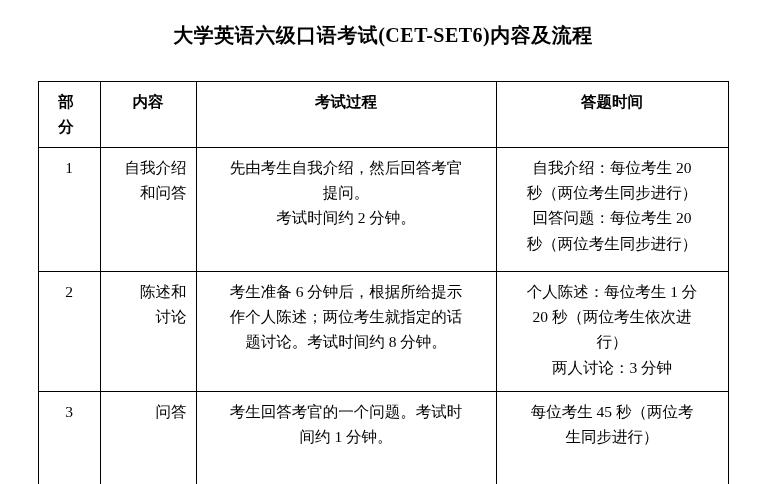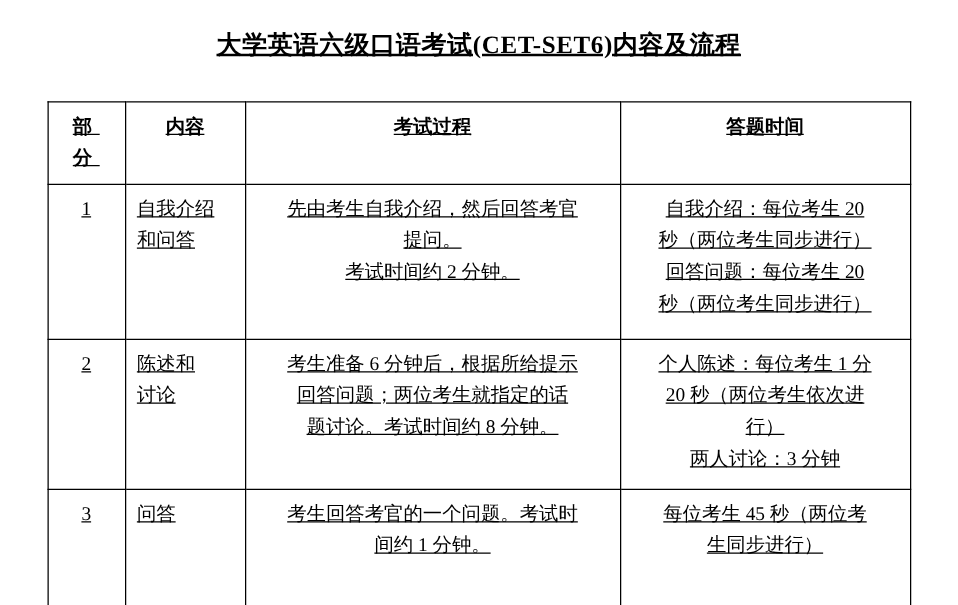--- a/index.html
+++ b/index.html
@@ -12,21 +12,20 @@
     background: #ffffff;
     font-family: "Liberation Serif", "DejaVu Serif", serif;
     color: #000000;
     overflow: hidden;
   }
   .page {
     position: relative;
     width: 766px;
     height: 484px;
     box-sizing: border-box;
-    text-decoration: underline;
   }
   .doc-title {
     text-align: center;
     font-size: 20px;
     font-weight: 600;
     letter-spacing: 0.5px;
     padding-top: 22px;
     padding-bottom: 14px;
     color: #000;
   }
@@ -55,21 +54,21 @@
   .col-content{ width: 96px; }
   .col-proc   { width: 300px; }
   .col-time   { width: 232px; }
 
   td.cell-part {
     text-align: center;
     vertical-align: middle;
     font-size: 15.5px;
   }
   td.cell-content {
-    text-align: left;
+    text-align: right;
     vertical-align: middle;
     font-size: 15.5px;
     line-height: 1.7;
     padding-left: 4px;
     padding-right: 4px;
   }
   td.cell-proc, td.cell-time {
     text-align: center;
   }
   .row-1 td { height: 108px; }
@@ -126,21 +125,21 @@
       </tr>
 
       <tr class="row-2">
         <td class="cell-part">2</td>
         <td class="cell-content">
           <span class="line">陈述和</span>
           <span class="line">讨论</span>
         </td>
         <td class="cell-proc">
           <span class="line">考生准备 6 分钟后，根据所给提示</span>
-          <span class="line">回答问题；两位考生就指定的话</span>
+          <span class="line">作个人陈述；两位考生就指定的话</span>
           <span class="line">题讨论。考试时间约 8 分钟。</span>
         </td>
         <td class="cell-time">
           <span class="line">个人陈述：每位考生 1 分</span>
           <span class="line">20 秒（两位考生依次进</span>
           <span class="line">行）</span>
           <span class="line">两人讨论：3 分钟</span>
         </td>
       </tr>
 

